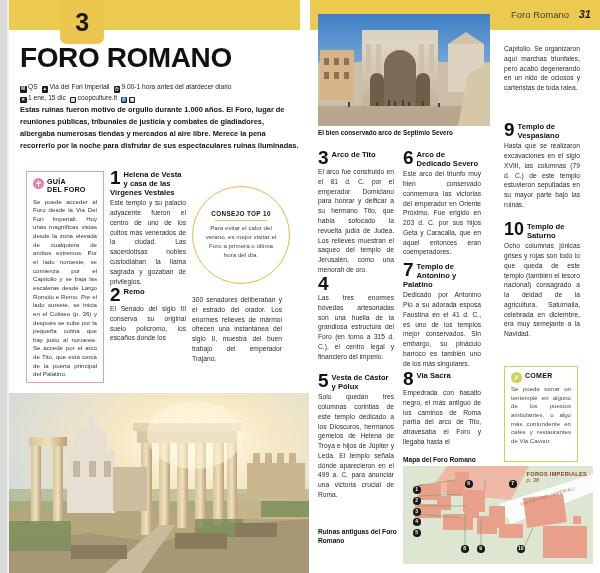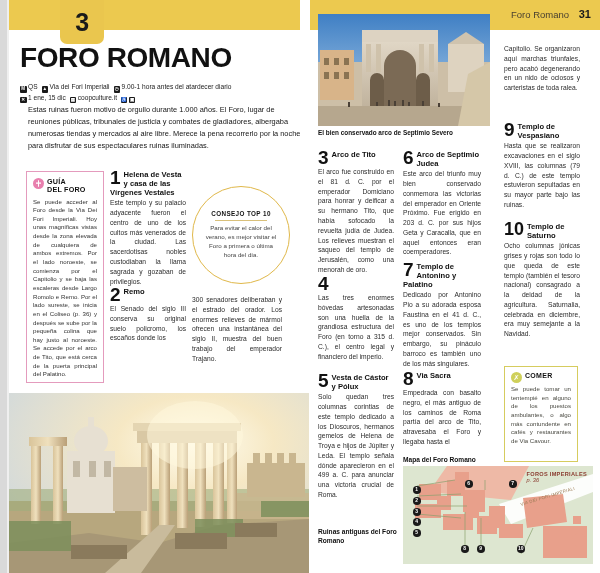--- a/index.html
+++ b/index.html
@@ -12,32 +12,32 @@
   .edge2{position:absolute;left:7px;top:0;width:2px;height:573px;background:#efefef;}
 
   
   .topbar-left{position:absolute;left:9px;top:0;width:291px;height:30px;background:#ecc94f;}
   .numtab{position:absolute;left:60px;top:0;width:44px;height:44px;background:#eac64e;
           border-bottom-left-radius:7px;border-bottom-right-radius:7px;}
   .numtab span{position:absolute;left:0;right:0;top:8px;text-align:center;
           font-size:25px;font-weight:bold;color:#1a1a1a;letter-spacing:-.5px;}
   .topbar-right{position:absolute;left:310px;top:0;width:290px;height:30px;background:#ecc94f;}
   .topbar-right .hdr{position:absolute;right:9px;top:8px;font-size:9.5px;color:#4a4130;}
-  .topbar-right .hdr b{color:#1a1a1a;font-size:11px;margin-left:7px;}
+  .topbar-right .hdr b{color:#1a1a1a;font-size:11px;margin-left:7px;font-style:italic;}
 
   
   .title{position:absolute;left:20px;top:44px;font-size:28px;font-weight:bold;
          letter-spacing:-.4px;color:#111;line-height:1;}
   .meta{position:absolute;left:20px;top:82px;width:270px;font-size:6.6px;color:#222;line-height:1.65;}
   .ic{display:inline-block;width:6.5px;height:6.5px;background:#1a1a1a;color:#fff;
       border-radius:1px;font-size:4.6px;line-height:6.5px;text-align:center;
       vertical-align:-1px;margin-right:1.5px;font-weight:bold;}
   .meta .grp{margin-right:4px;white-space:nowrap;}
   .intro{position:absolute;left:20px;top:104px;width:280px;font-size:7.4px;
-         font-weight:normal;line-height:1.62;color:#151515;margin-left:8px;}
+         font-weight:bold;line-height:1.62;color:#151515;}
 
   
   .guia{position:absolute;left:26px;top:171px;width:78px;height:212px;
         border:1px solid #e49bbd;box-sizing:border-box;background:#fff;padding:6px 6px 4px 6px;}
   .guia .hd{display:flex;align-items:flex-start;gap:3px;margin-bottom:3px;}
   .guia .circ{width:11px;height:11px;border-radius:50%;background:#e87fae;flex:0 0 11px;
         position:relative;}
   .guia .circ:after{content:"";position:absolute;left:3px;top:2.2px;width:5px;height:6.5px;
         background:#fff;clip-path:polygon(40% 0,60% 0,60% 35%,100% 35%,100% 55%,60% 55%,60% 100%,40% 100%,40% 55%,0 55%,0 35%,40% 35%);}
   .guia .hdtxt{font-size:7.2px;font-weight:bold;line-height:1.15;color:#111;letter-spacing:.2px;}
@@ -203,21 +203,21 @@
   <div class="entry" style="left:318px;top:276px;width:76px;">
     <h3><span class="num">4</span></h3>
     <p style="clear:both;padding-top:1px;">Las tres enormes bóvedas artesonadas son una huella de la grandiosa estructura del Foro (en torno a 315 d. C.), el centro legal y financiero del imperio.</p>
   </div>
   <div class="entry" style="left:318px;top:373px;width:76px;">
     <h3><span class="num">5</span><span>Vesta de Cástor y Pólux</span></h3>
     <p style="clear:both;padding-top:1px;">Solo quedan tres columnas corintias de este templo dedicado a los Dioscuros, hermanos gemelos de Helena de Troya e hijos de Júpiter y Leda. El templo señala dónde aparecieron en el 499 a. C. para anunciar una victoria crucial de Roma.</p>
   </div>
 
   <div class="entry" style="left:403px;top:150px;width:78px;">
-    <h3><span class="num">6</span><span>Arco de Septimio Judea</span></h3>
+    <h3><span class="num">6</span><span>Arco de Dedicado Severo</span></h3>
     <p style="clear:both;padding-top:1px;">Este arco del triunfo muy bien conservado conmemora las victorias del emperador en Oriente Próximo. Fue erigido en 203 d. C. por sus hijos Geta y Caracalla, que en aquel entonces eran coemperadores.</p>
   </div>
   <div class="entry" style="left:403px;top:262px;width:78px;">
     <h3><span class="num">7</span><span>Templo de Antonino y Palatino</span></h3>
     <p style="clear:both;padding-top:1px;">Dedicado por Antonino Pio a su adorada esposa Faustina en el 41 d. C., es uno de los templos mejor conservados. Sin embargo, su pináculo barroco es también uno de los más singulares.</p>
   </div>
   <div class="entry" style="left:403px;top:371px;width:78px;">
     <h3><span class="num">8</span><span>Via Sacra</span></h3>
     <p style="clear:both;padding-top:1px;">Empedrada con basalto negro, el más antiguo de los caminos de Roma partía del arco de Tito, atravesaba el Foro y llegaba hasta el</p>
   </div>

